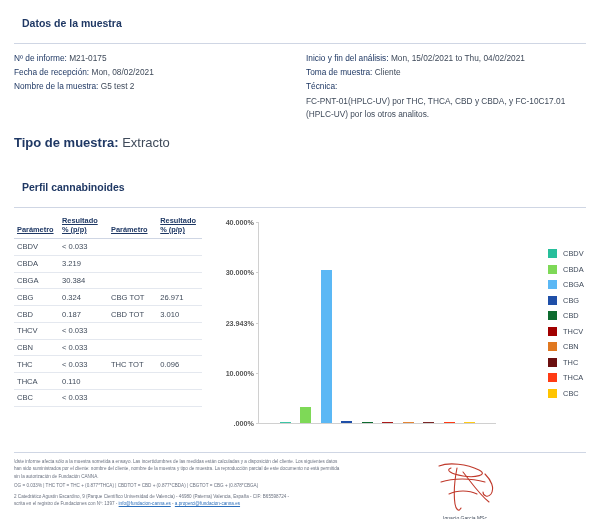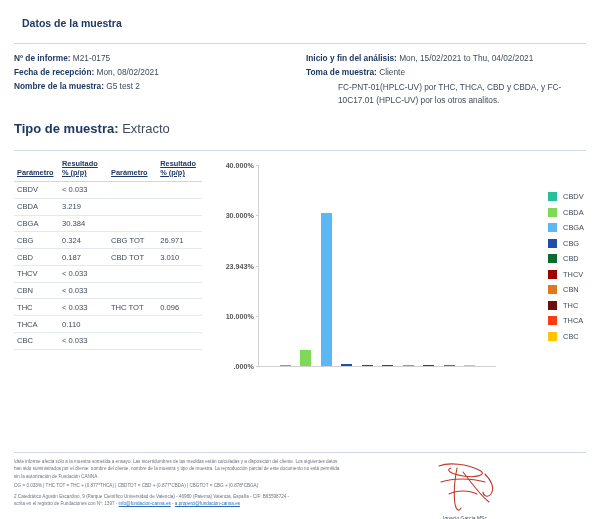--- a/index.html
+++ b/index.html
@@ -47,28 +47,27 @@
   .sample-col.right {
     padding-left: 6px;
   }
   .field {
     font-size: 8.3px;
     line-height: 14px;
     color: #3f4a5a;
   }
   .field b {
     color: #1f3864;
-    font-weight: bold;
+    font-weight: normal;
   }
   .tecnica-body {
     font-size: 8.3px;
     line-height: 12.5px;
     color: #3f4a5a;
     padding-top: 2px;
-    margin-left: 32px;
   }
   .tipo-muestra {
     font-size: 13px;
     line-height: 14px;
     color: #3f4a5a;
     padding-top: 14px;
   }
   .tipo-muestra b { color: #1f3864; }
 
   
@@ -241,31 +240,35 @@
 
     <div class="sample-col right">
       <div class="field">
         <b>Inicio y fin del análisis:</b>
         <span>Mon, 15/02/2021 to Thu, 04/02/2021</span>
       </div>
       <div class="field">
         <b>Toma de muestra:</b>
         <span>Cliente</span>
       </div>
+      <div class="field">
+        <b>Técnica:</b>
+      </div>
       <div class="tecnica-body">FC-PNT-01(HPLC-UV) por THC, THCA, CBD y CBDA, y FC-10C17.01 (HPLC-UV) por los otros analitos.</div>
     </div>
   </div>
 
   <div class="tipo-muestra">
     <b>Tipo de muestra:</b>
     <span>Extracto</span>
   </div>
 
   <div style="height:14px"></div>
 
+  <h2 class="section-title">Perfil cannabinoides</h2>
   <div class="rule"></div>
 
   <div class="profile-wrap">
 
     <div class="table-wrap">
       <table class="cann">
         <thead>
           <tr>
             <th>Parámetro</th>
             <th>Resultado % (p/p)</th>

